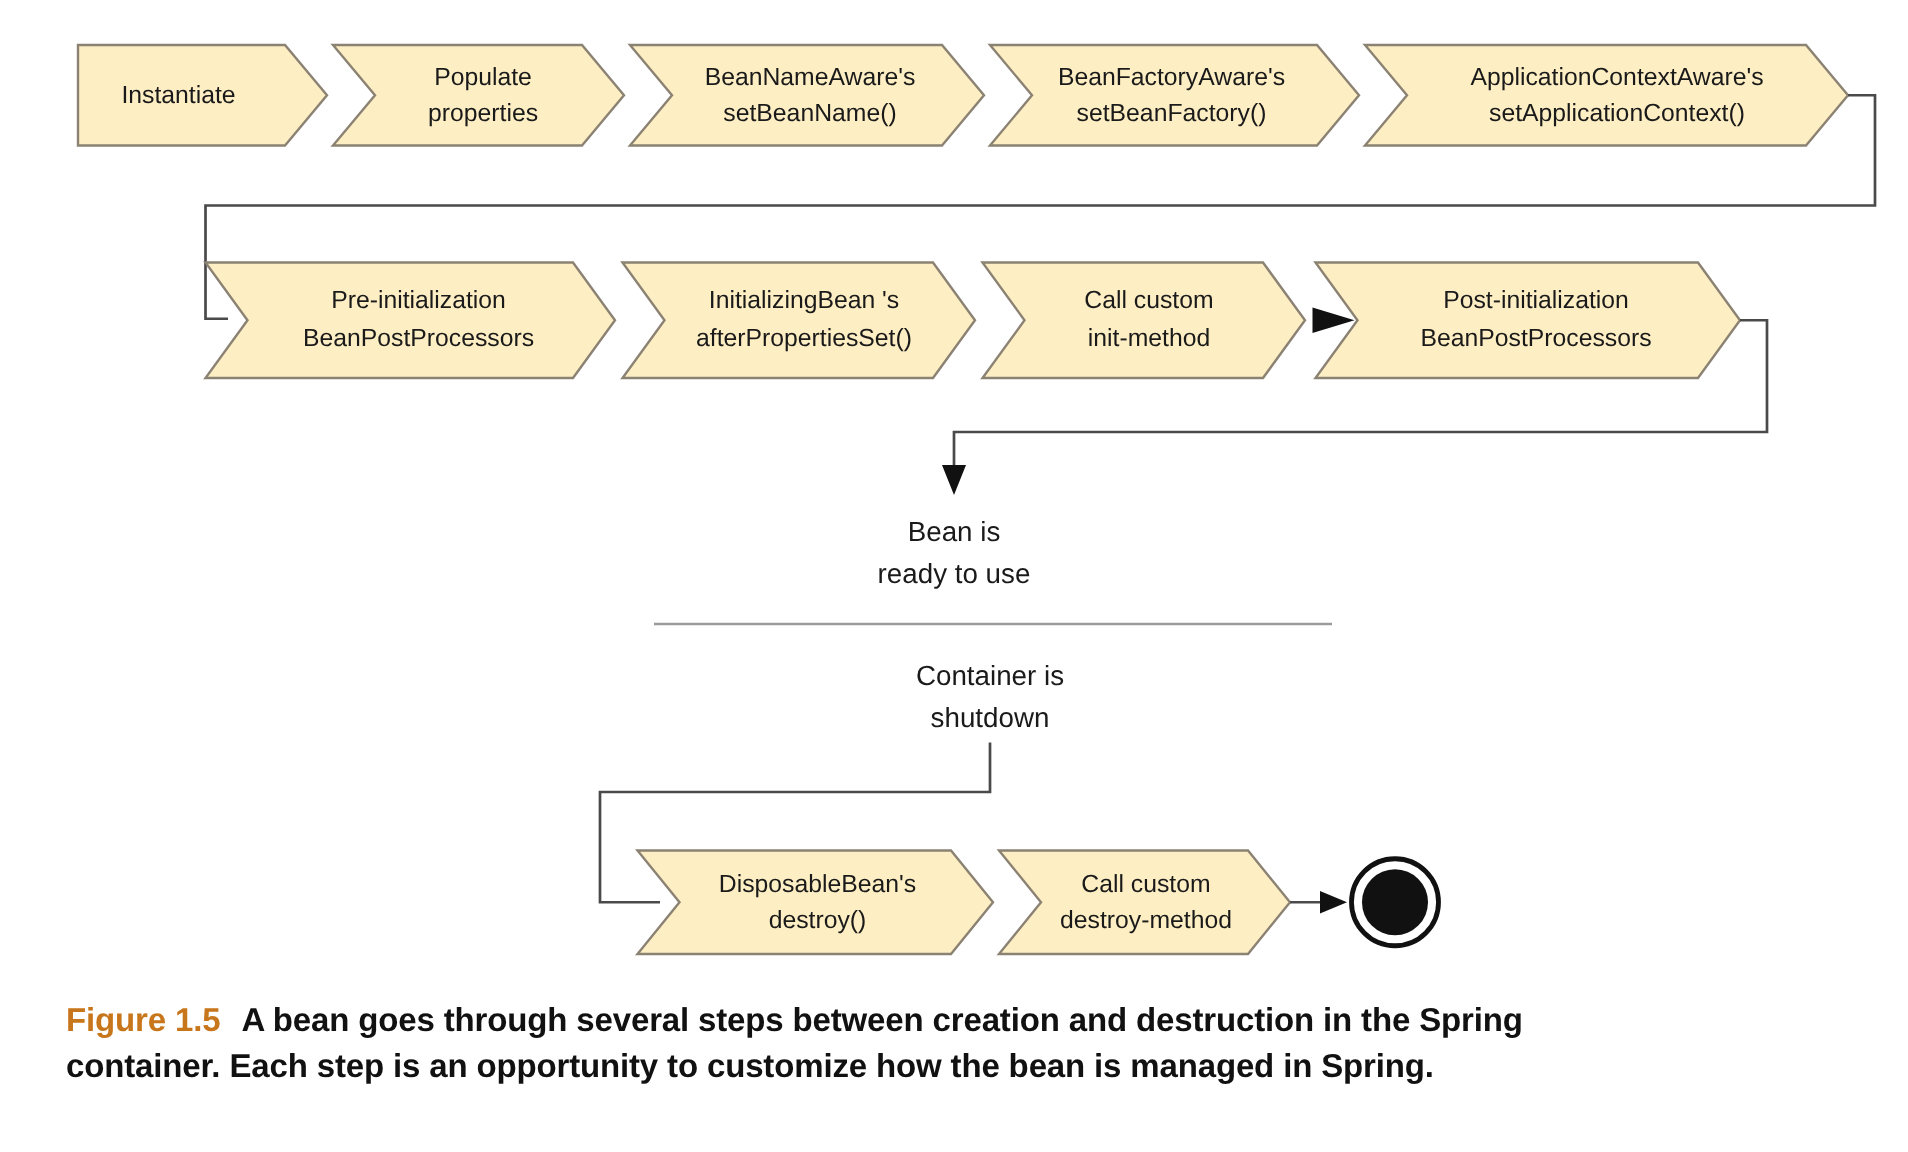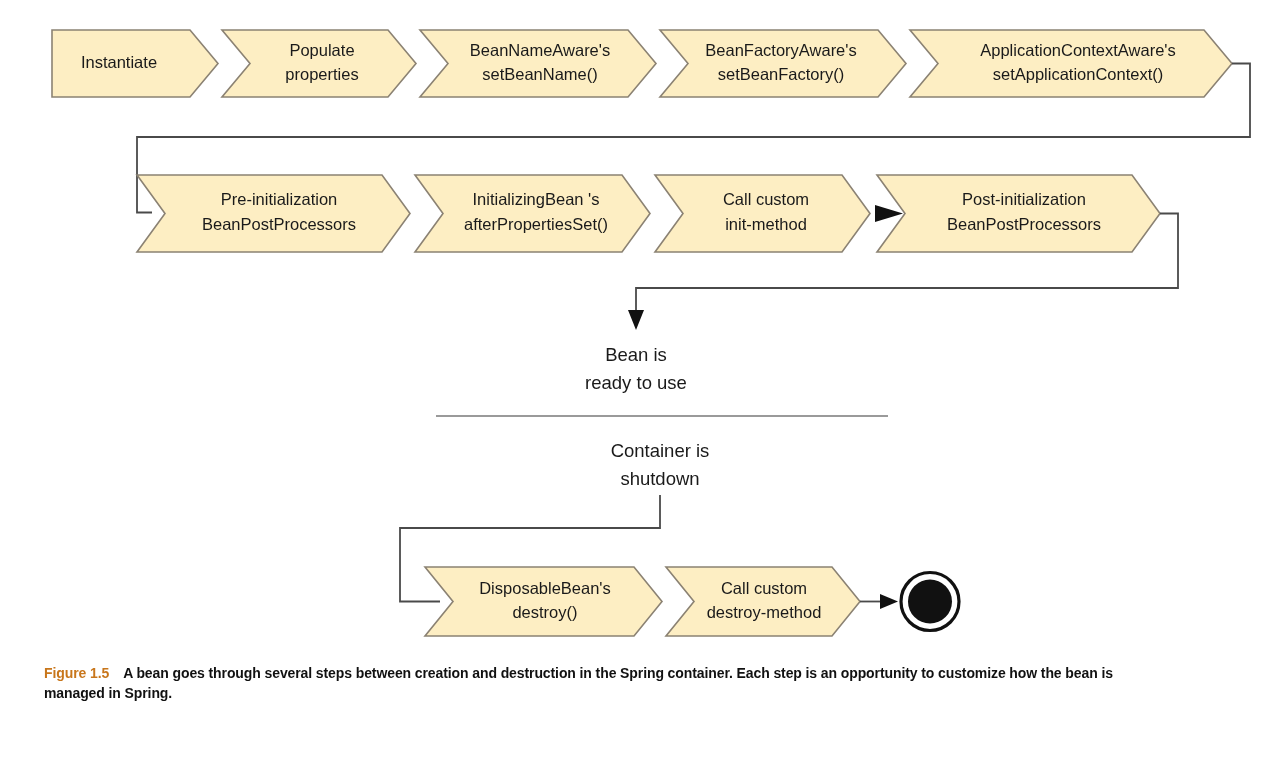--- a/index.html
+++ b/index.html
@@ -66,21 +66,21 @@
   }
   .final-core {
     fill: #111111;
   }
   #caption {
     position: absolute;
     left: 44px;
     top: 664px;
     width: 1080px;
     font-family: "Liberation Sans", sans-serif;
-    font-size: 14px;
+    font-size: 22px;
     font-weight: bold;
     color: #111111;
     line-height: 1.42;
     letter-spacing: -0.1px;
   }
   #caption .fig-num {
     color: #c8761b;
     font-weight: bold;
     margin-right: 14px;
   }

